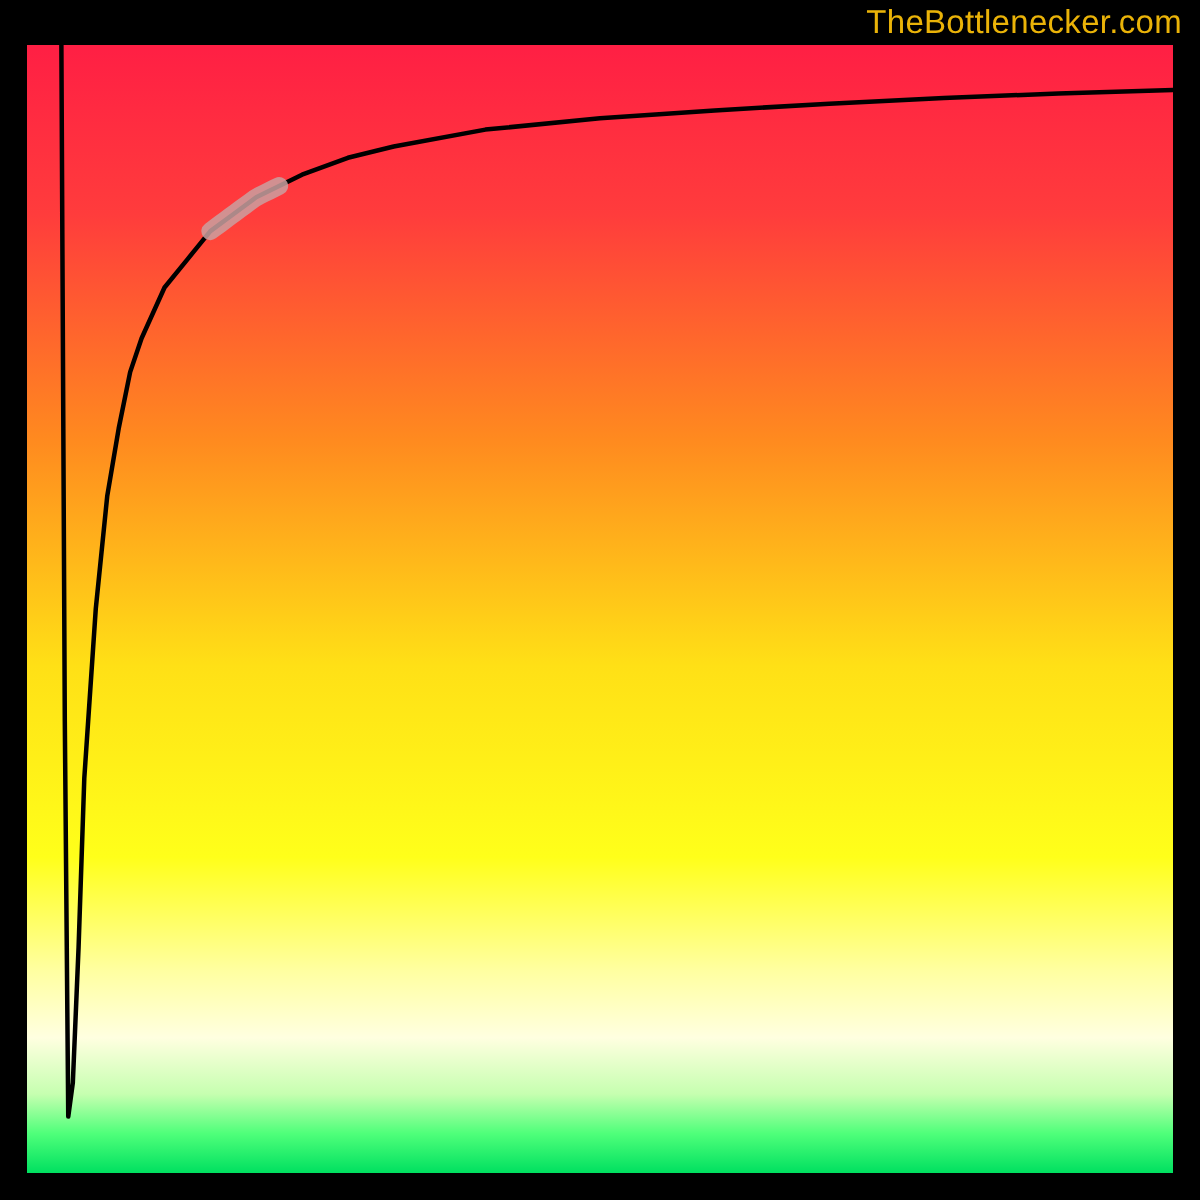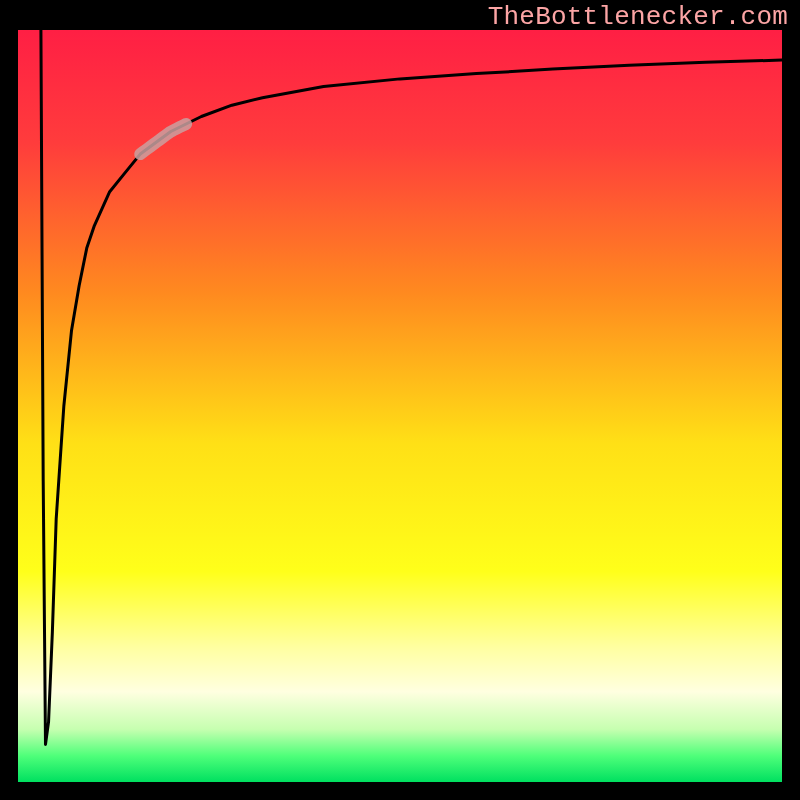--- a/index.html
+++ b/index.html
@@ -13,26 +13,25 @@
   }
   .wrap {
     position: relative;
     width: 800px;
     height: 800px;
   }
   .watermark {
     position: absolute;
     top: 2px;
     right: 12px;
-    color: #fca5a5;
-    font-size: 26px;
+    color: #eab308;
+    font-size: 22px;
     font-weight: 500;
     letter-spacing: 0.2px;
     user-select: none;
-    font-family: Liberation Mono, monospace;
   }
   .plot {
     position: absolute;
     left: 18px;
     top: 30px;
     width: 764px;
     height: 752px;
   }
   svg { display: block; }
 </style>

